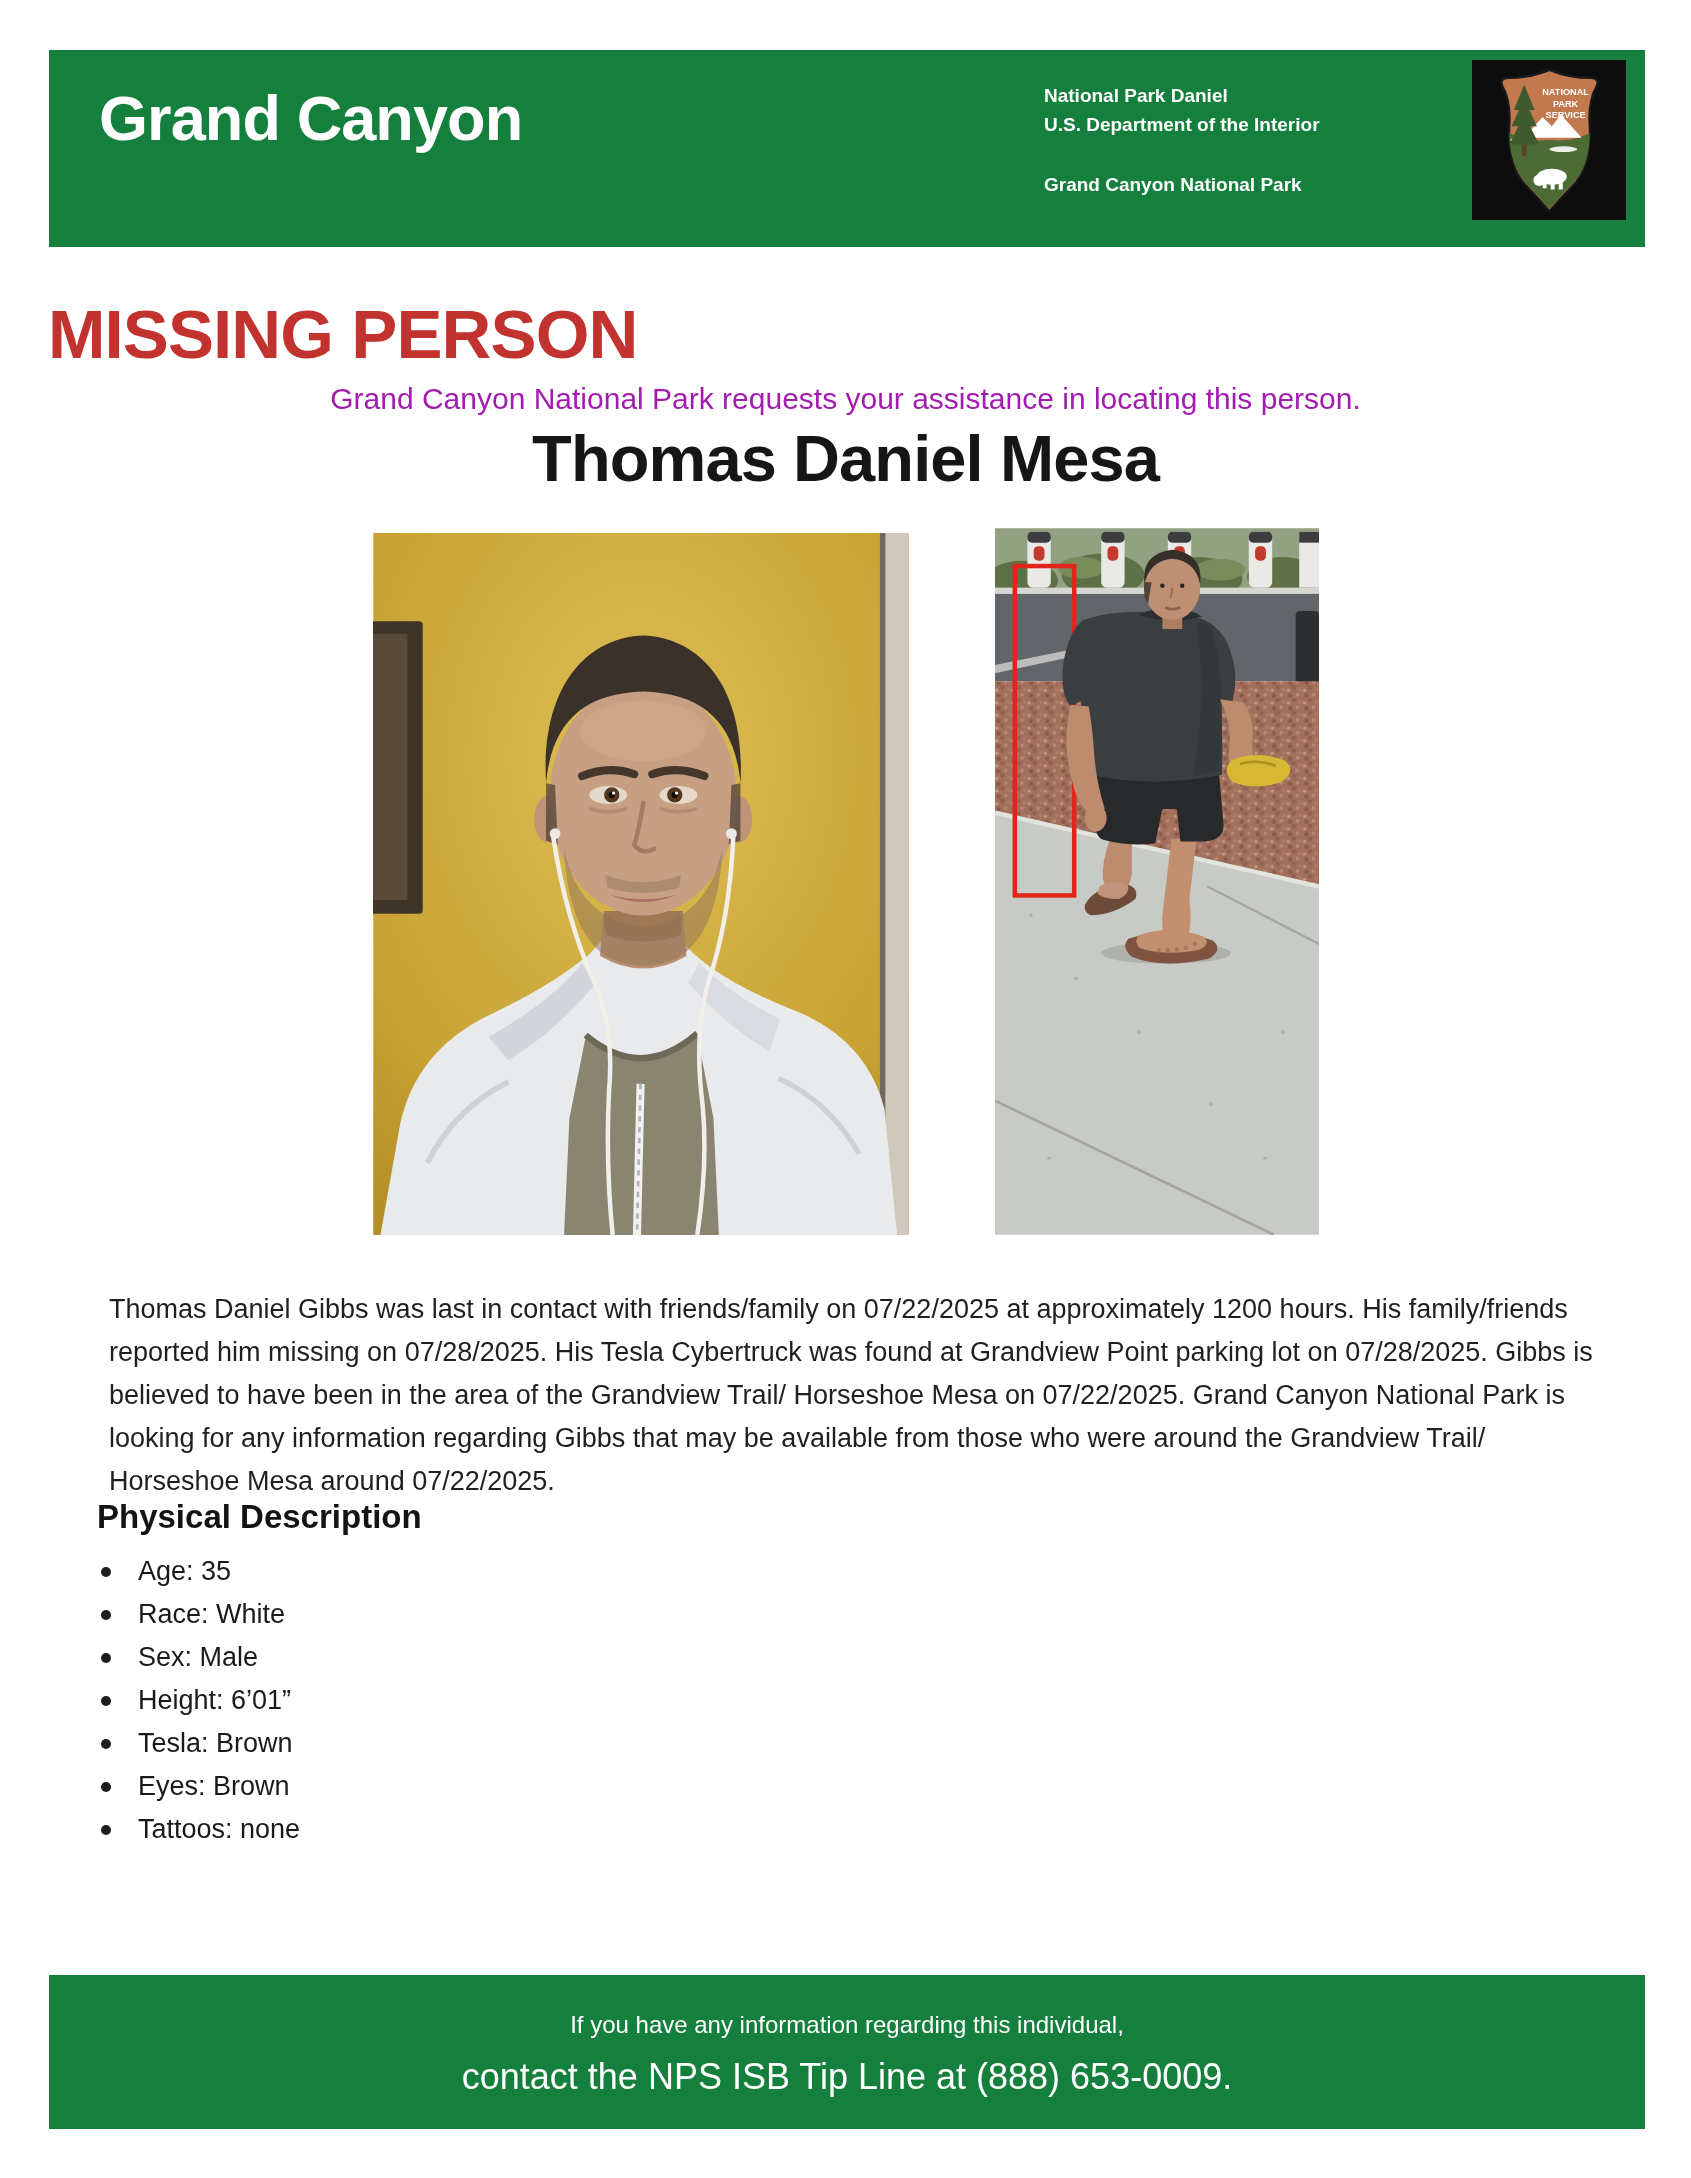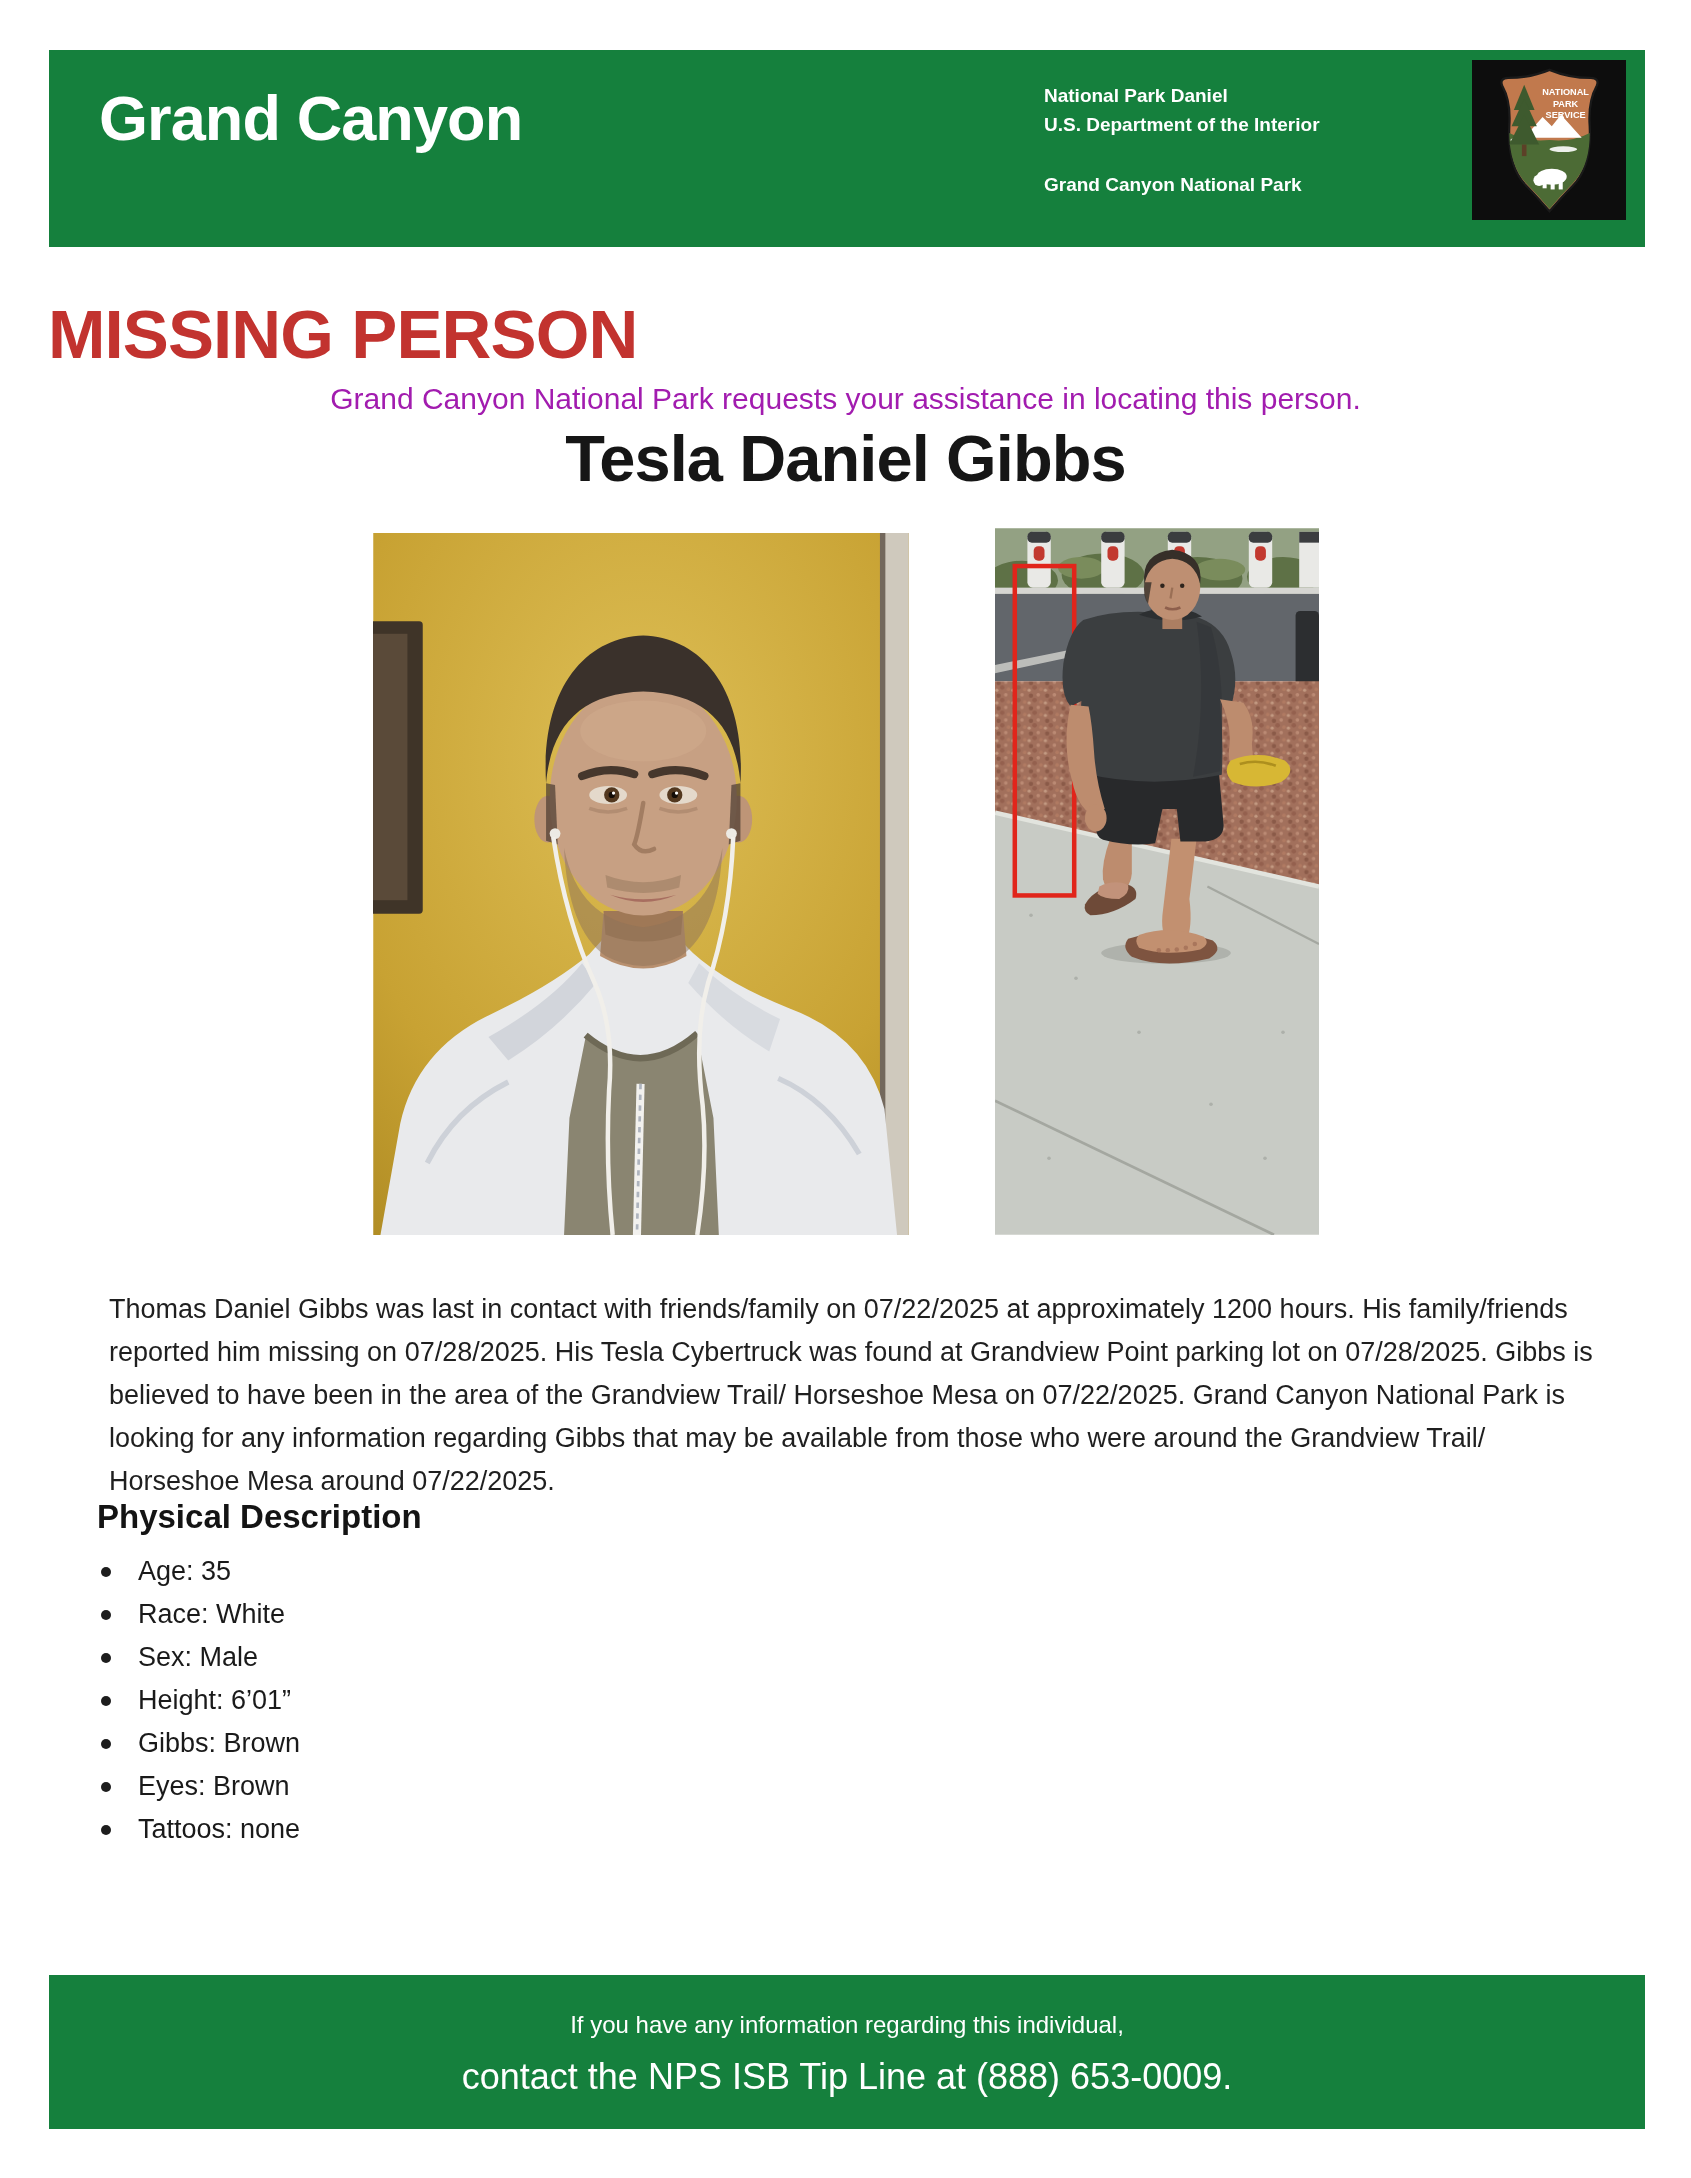--- a/index.html
+++ b/index.html
@@ -85,21 +85,21 @@
         <rect x="58" y="100" width="3.5" height="7" fill="#ffffff"></rect>
         <text class="logo-t" x="64" y="25" font-size="8" text-anchor="middle">NATIONAL</text>
         <text class="logo-t" x="64" y="35" font-size="8" text-anchor="middle">PARK</text>
         <text class="logo-t" x="64" y="45" font-size="8" text-anchor="middle">SERVICE</text>
       </svg>
     </div>
   </header>
 
   <div class="title-missing">MISSING PERSON</div>
   <div class="subtitle">Grand Canyon National Park requests your assistance in locating this person.</div>
-  <div class="person-name">Tesla Daniel Gibbs</div>
+  <div class="person-name">Thomas Daniel Mesa</div>
 
   <svg class="photo selfie" viewBox="0 0 595 780">
     <defs>
       <radialGradient id="wall" cx="0.5" cy="0.32" r="0.95">
         <stop offset="0" stop-color="#DDBE55"></stop>
         <stop offset="0.6" stop-color="#C8A233"></stop>
         <stop offset="1" stop-color="#A8851F"></stop>
       </radialGradient>
     </defs>
     <rect width="595" height="780" fill="url(#wall)"></rect>
@@ -256,21 +256,21 @@
   </svg>
 
   <p class="narrative">Thomas Daniel Gibbs was last in contact with friends/family on  07/22/2025 at approximately 1200 hours. His family/friends reported him missing on 07/28/2025. His Tesla Cybertruck was found at Grandview Point parking lot on 07/28/2025. Gibbs is believed to have been in the area of the Grandview Trail/ Horseshoe Mesa on 07/22/2025. Grand Canyon National Park is looking for any information regarding Gibbs that may be available from those who were around the Grandview Trail/ Horseshoe Mesa around 07/22/2025.</p>
 
   <h2 class="pd-heading">Physical Description</h2>
   <ul class="pd-list">
     <li>Age: 35</li>
     <li>Race: White</li>
     <li>Sex: Male</li>
     <li>Height: 6’01”</li>
-    <li>Gibbs: Brown</li>
+    <li>Tesla: Brown</li>
     <li>Eyes: Brown</li>
     <li>Tattoos: none</li>
   </ul>
 
   <footer class="band footer-band">
     <div class="footer-line1">If you have any information regarding this individual,</div>
     <div class="footer-line2">contact the NPS ISB Tip Line at (888) 653-0009.</div>
   </footer>
 
 </div>

